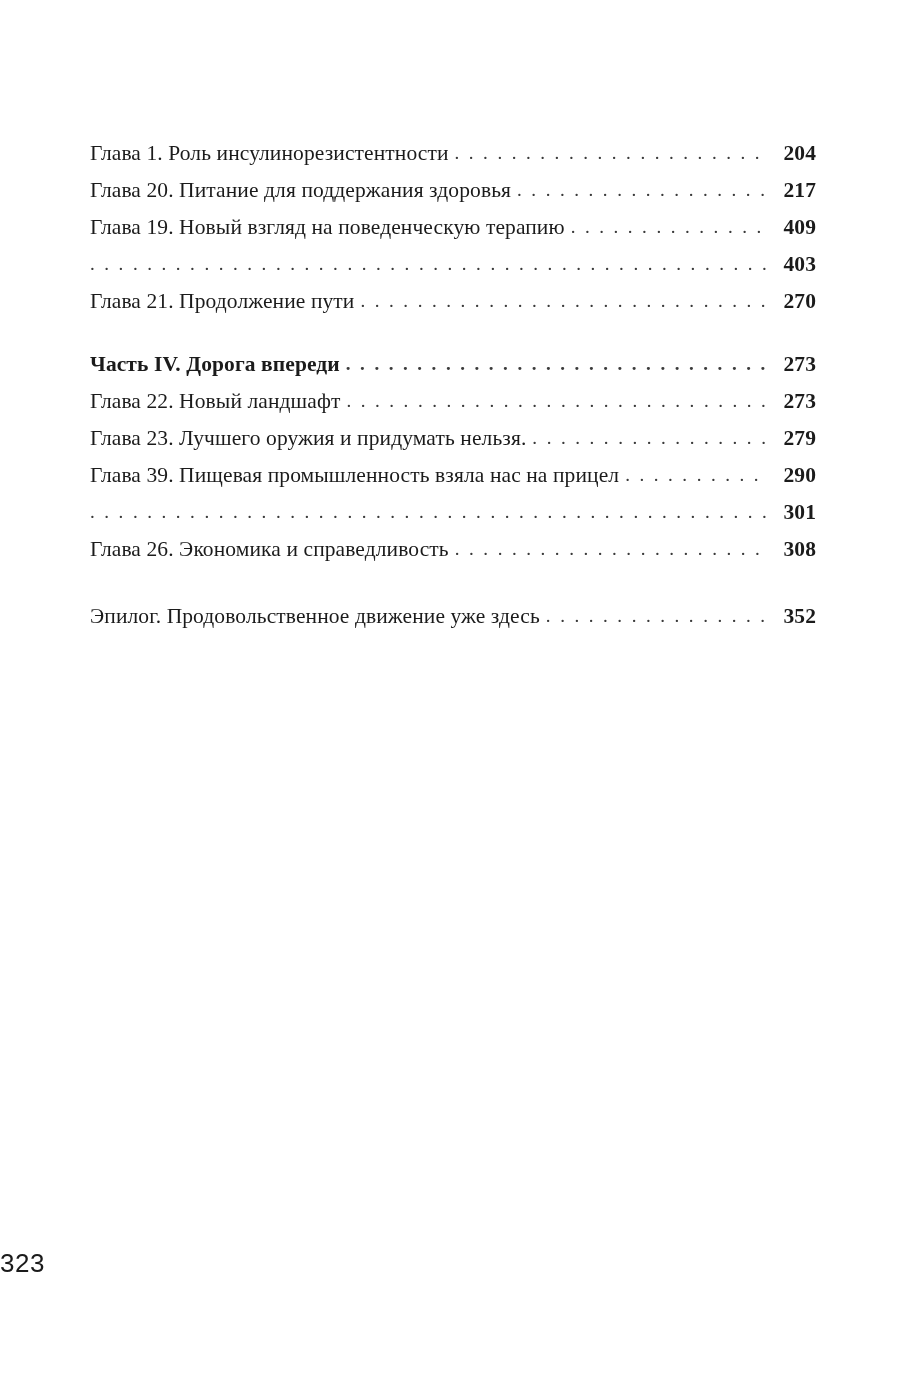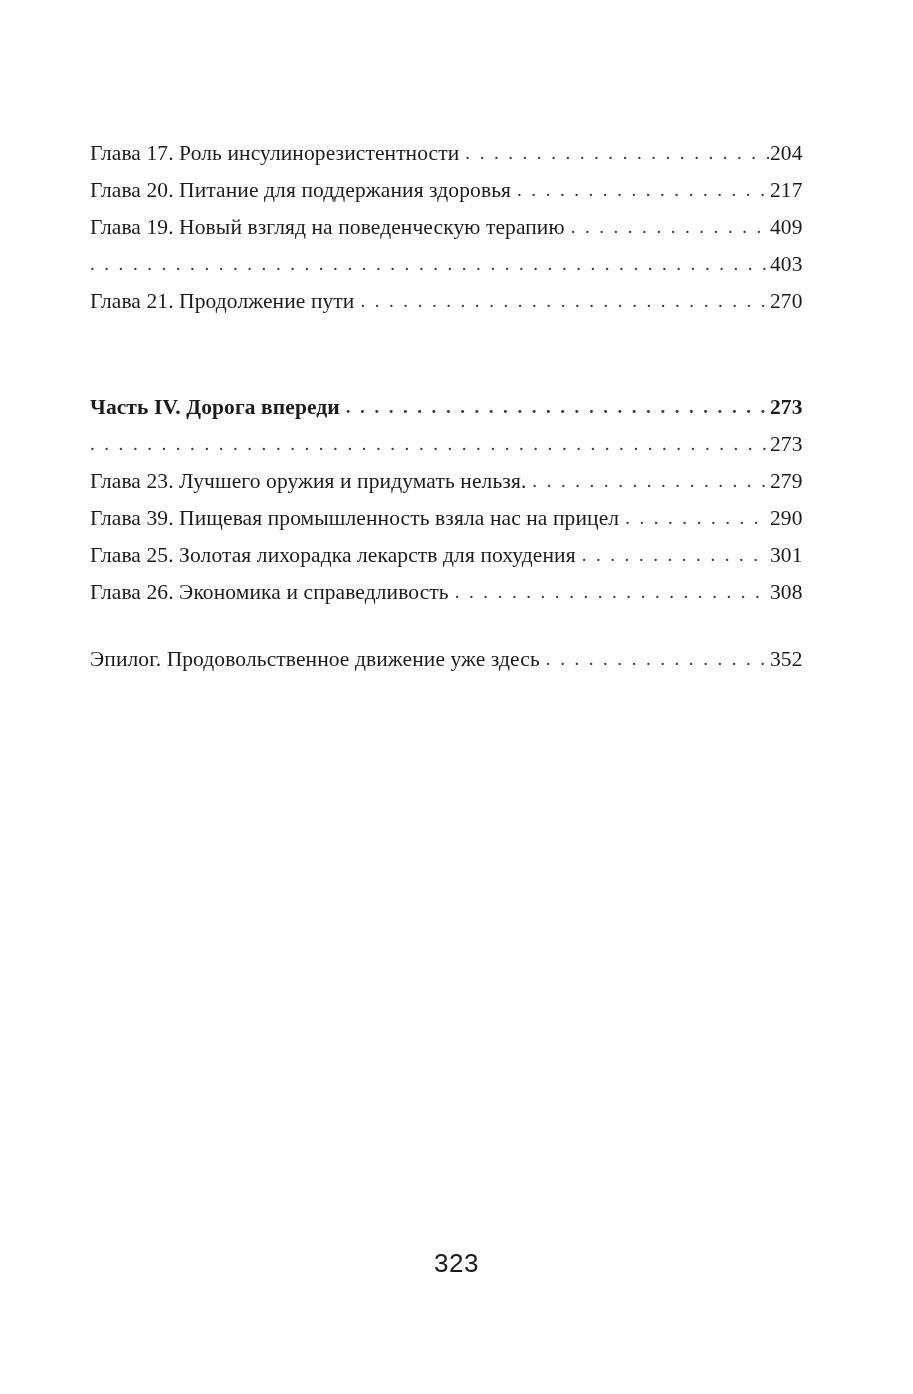--- a/index.html
+++ b/index.html
@@ -53,61 +53,61 @@
     white-space: nowrap;
     color: #3a3a3a;
     font-size: 19px;
     letter-spacing: 2.4px;
     transform: translateY(-1px);
   }
 
   .toc-entry .page-num {
     flex: 0 0 auto;
     padding-left: 1px;
-    text-align: left;
+    text-align: right;
     min-width: 46px;
+    font-weight: bold;
   }
 
   .toc-entry.part {
     font-weight: bold;
-    margin-top: 43px;
   }
 
   .toc-entry.part .label {
     font-weight: bold;
   }
 
   .gap-small {
     height: 26px;
   }
 
   .gap-large {
     height: 30px;
   }
 
   .folio {
     position: absolute;
     left: 0;
     right: 0;
     top: 1248px;
-    text-align: center;
+    text-align: left;
     font-size: 26px;
     font-family: "Liberation Sans", sans-serif;
     color: #1b1b1b;
     letter-spacing: 0.5px;
   }
 </style>
 </head>
 <body>
 
 <div class="page">
 
   <div class="toc" id="toc-root">
       <div class="toc-entry">
-        <span class="label">Глава 17. Роль инсулинорезистентности</span>
+        <span class="label">Глава 1. Роль инсулинорезистентности</span>
         <span class="leader">. . . . . . . . . . . . . . . . . . . . . . . . . . . . . . . . . . . . . . . . . . . . . . . . . . . . . . . . . . . . . . . . . . . . . . . . . . . . . . . . . . . . . . . . . </span>
         <span class="page-num">204</span>
       </div>
       <div class="toc-entry">
         <span class="label">Глава 20. Питание для поддержания здоровья</span>
         <span class="leader">. . . . . . . . . . . . . . . . . . . . . . . . . . . . . . . . . . . . . . . . . . . . . . . . . . . . . . . . . . . . . . . . . . . . . . . . . . . . . . . . . . . . . . . . . </span>
         <span class="page-num">217</span>
       </div>
       <div class="toc-entry">
         <span class="label">Глава 19. Новый взгляд на поведенческую терапию</span>
@@ -123,35 +123,35 @@
         <span class="leader">. . . . . . . . . . . . . . . . . . . . . . . . . . . . . . . . . . . . . . . . . . . . . . . . . . . . . . . . . . . . . . . . . . . . . . . . . . . . . . . . . . . . . . . . . </span>
         <span class="page-num">270</span>
       </div>
       <div class="gap-small"></div>
       <div class="toc-entry part">
         <span class="label">Часть IV. Дорога впереди</span>
         <span class="leader">. . . . . . . . . . . . . . . . . . . . . . . . . . . . . . . . . . . . . . . . . . . . . . . . . . . . . . . . . . . . . . . . . . . . . . . . . . . . . . . . . . . . . . . . . </span>
         <span class="page-num">273</span>
       </div>
       <div class="toc-entry">
+        <span class="label">Глава 22. Новый ландшафт</span>
         <span class="leader">. . . . . . . . . . . . . . . . . . . . . . . . . . . . . . . . . . . . . . . . . . . . . . . . . . . . . . . . . . . . . . . . . . . . . . . . . . . . . . . . . . . . . . . . . </span>
         <span class="page-num">273</span>
       </div>
       <div class="toc-entry">
         <span class="label">Глава 23. Лучшего оружия и придумать нельзя.</span>
         <span class="leader">. . . . . . . . . . . . . . . . . . . . . . . . . . . . . . . . . . . . . . . . . . . . . . . . . . . . . . . . . . . . . . . . . . . . . . . . . . . . . . . . . . . . . . . . . </span>
         <span class="page-num">279</span>
       </div>
       <div class="toc-entry">
         <span class="label">Глава 39. Пищевая промышленность взяла нас на прицел</span>
         <span class="leader">. . . . . . . . . . . . . . . . . . . . . . . . . . . . . . . . . . . . . . . . . . . . . . . . . . . . . . . . . . . . . . . . . . . . . . . . . . . . . . . . . . . . . . . . . </span>
         <span class="page-num">290</span>
       </div>
       <div class="toc-entry">
-        <span class="label">Глава 25. Золотая лихорадка лекарств для похудения</span>
         <span class="leader">. . . . . . . . . . . . . . . . . . . . . . . . . . . . . . . . . . . . . . . . . . . . . . . . . . . . . . . . . . . . . . . . . . . . . . . . . . . . . . . . . . . . . . . . . </span>
         <span class="page-num">301</span>
       </div>
       <div class="toc-entry">
         <span class="label">Глава 26. Экономика и справедливость</span>
         <span class="leader">. . . . . . . . . . . . . . . . . . . . . . . . . . . . . . . . . . . . . . . . . . . . . . . . . . . . . . . . . . . . . . . . . . . . . . . . . . . . . . . . . . . . . . . . . </span>
         <span class="page-num">308</span>
       </div>
       <div class="gap-large"></div>
       <div class="toc-entry">

